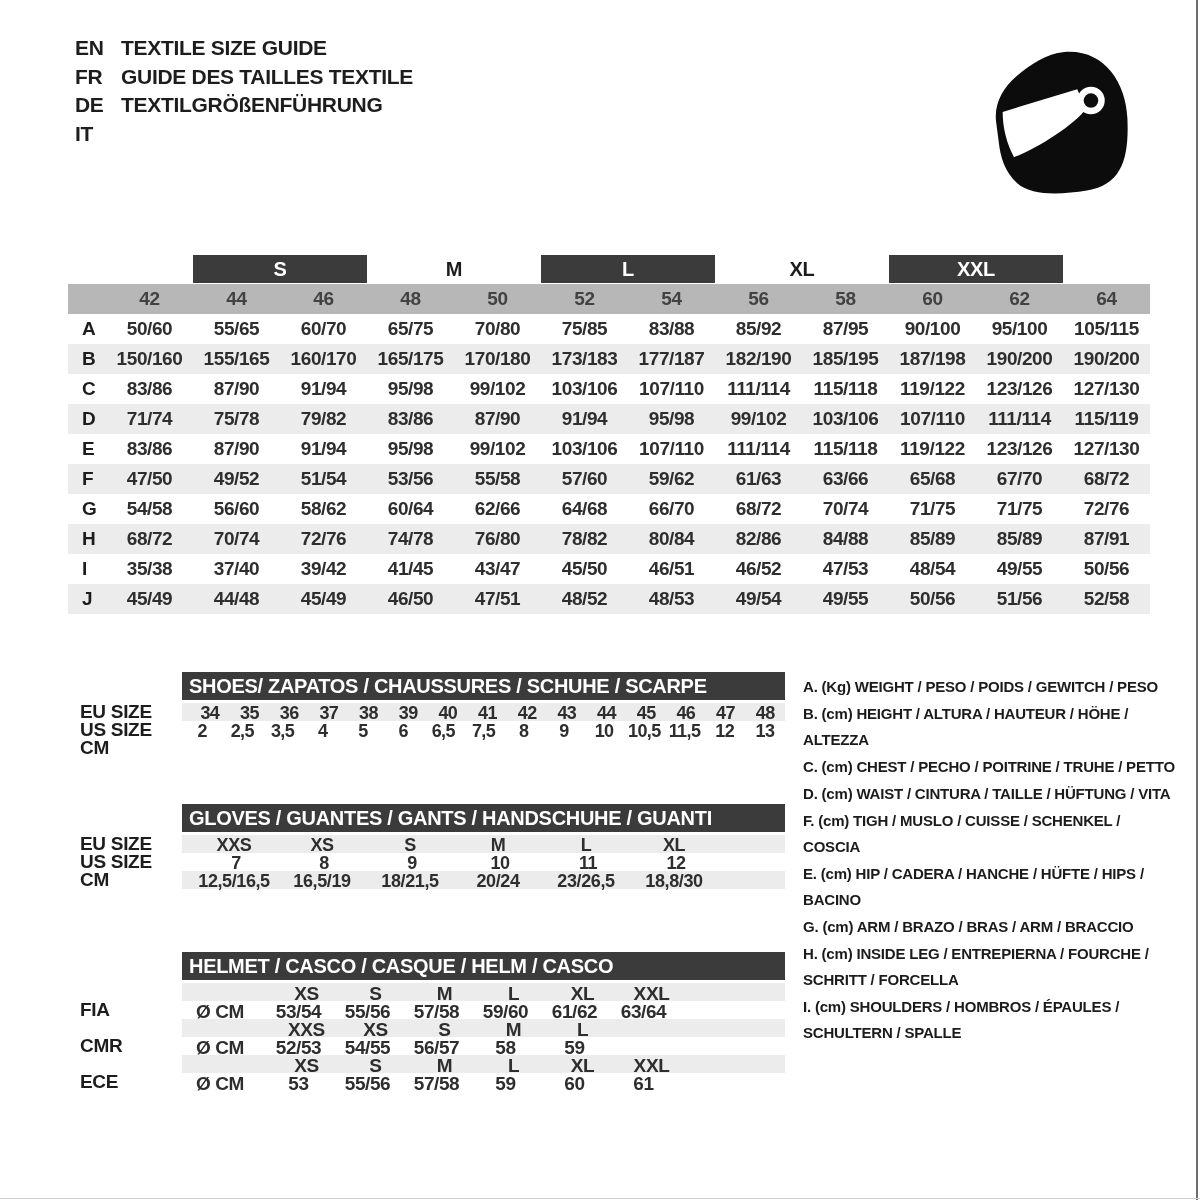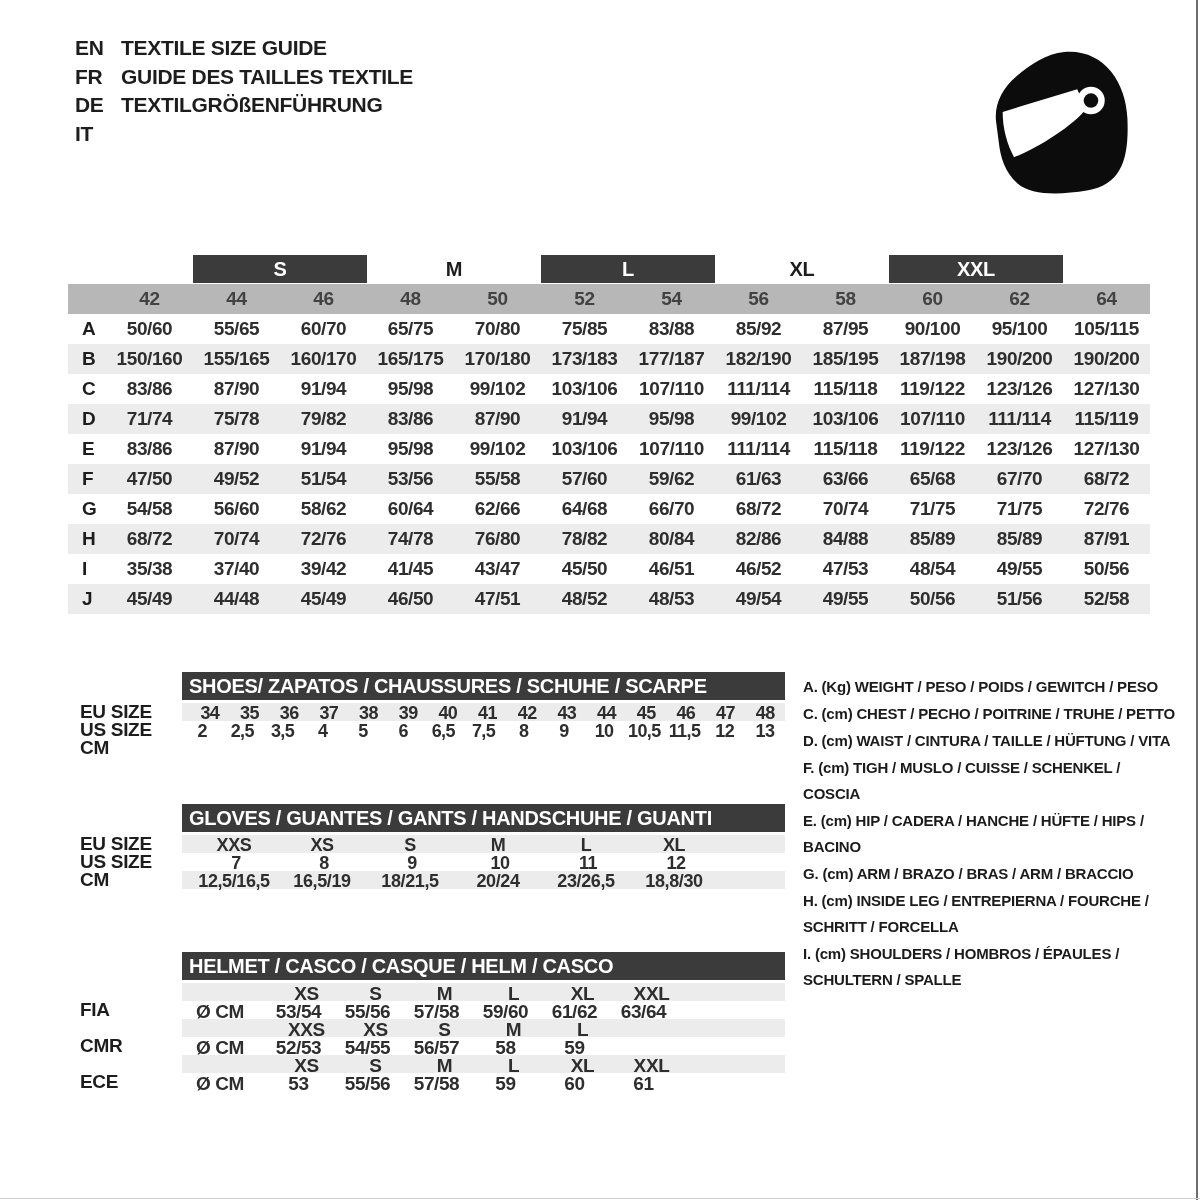--- a/index.html
+++ b/index.html
@@ -421,20 +421,21 @@
             <div class="cell">59</div>
             <div class="cell">60</div>
             <div class="cell">61</div>
           </div>
         </div>
       </div>
   </div>
 
   <div class="legend">
       <div class="lg-item"><span class="lg-key">A. </span><span class="lg-unit">(Kg) </span><span class="lg-text">WEIGHT / PESO / POIDS / GEWITCH / PESO</span></div>
+      <div class="lg-item"><span class="lg-key">B. </span><span class="lg-unit">(cm) </span><span class="lg-text">HEIGHT / ALTURA / HAUTEUR / HÖHE / ALTEZZA</span></div>
       <div class="lg-item"><span class="lg-key">C. </span><span class="lg-unit">(cm) </span><span class="lg-text">CHEST / PECHO / POITRINE / TRUHE / PETTO</span></div>
       <div class="lg-item"><span class="lg-key">D. </span><span class="lg-unit">(cm) </span><span class="lg-text">WAIST / CINTURA / TAILLE / HÜFTUNG / VITA</span></div>
       <div class="lg-item"><span class="lg-key">F. </span><span class="lg-unit">(cm) </span><span class="lg-text">TIGH / MUSLO / CUISSE / SCHENKEL / COSCIA</span></div>
       <div class="lg-item"><span class="lg-key">E. </span><span class="lg-unit">(cm) </span><span class="lg-text">HIP / CADERA / HANCHE / HÜFTE / HIPS / BACINO</span></div>
       <div class="lg-item"><span class="lg-key">G. </span><span class="lg-unit">(cm) </span><span class="lg-text">ARM / BRAZO / BRAS / ARM / BRACCIO</span></div>
       <div class="lg-item"><span class="lg-key">H. </span><span class="lg-unit">(cm) </span><span class="lg-text">INSIDE LEG / ENTREPIERNA / FOURCHE / SCHRITT / FORCELLA</span></div>
       <div class="lg-item"><span class="lg-key">I. </span><span class="lg-unit">(cm) </span><span class="lg-text">SHOULDERS / HOMBROS / ÉPAULES / SCHULTERN / SPALLE</span></div>
     </div>
 
   <div class="edge-right"></div>

